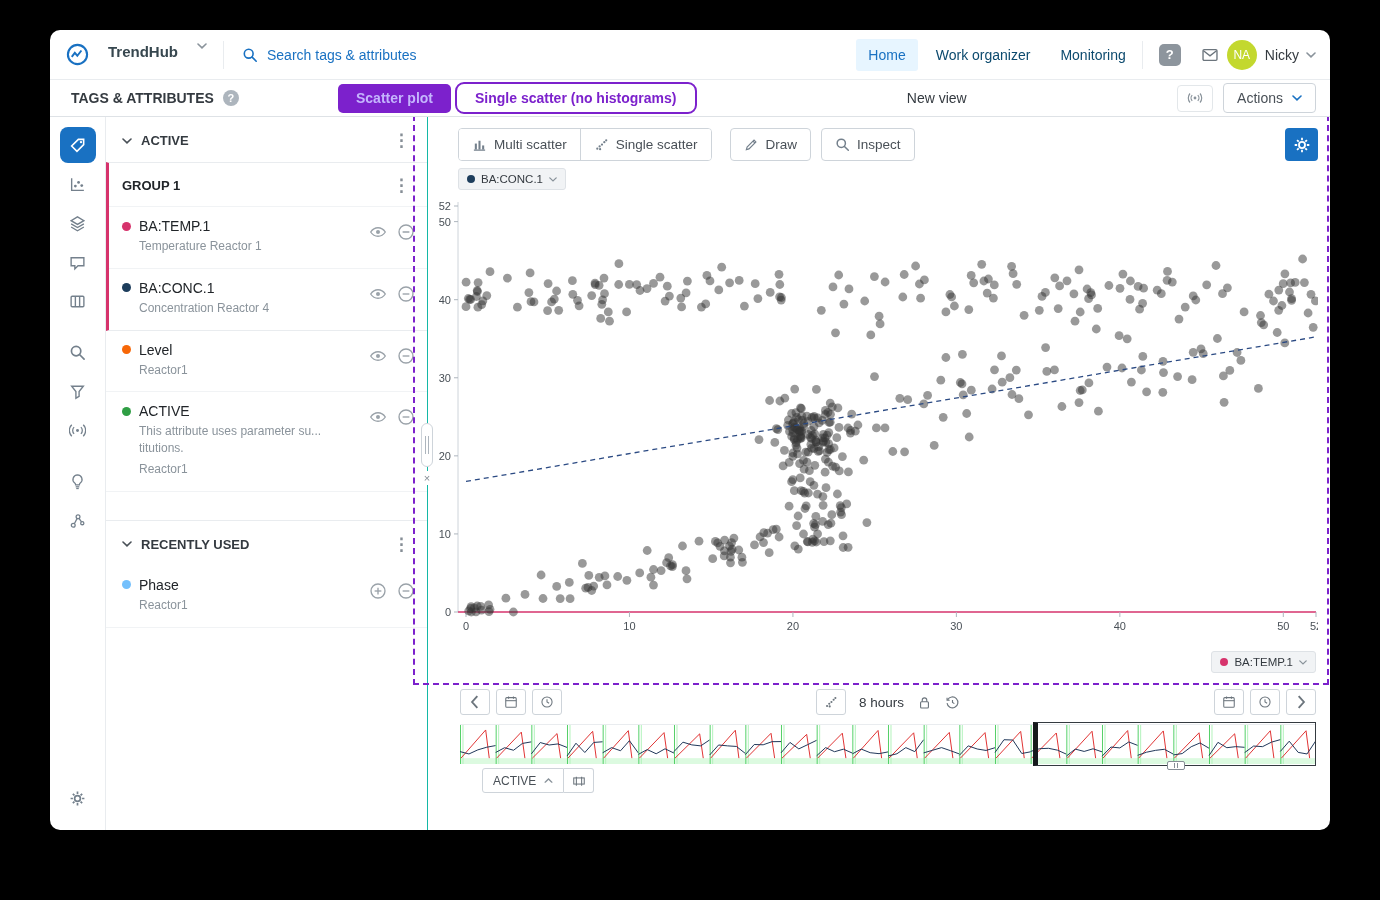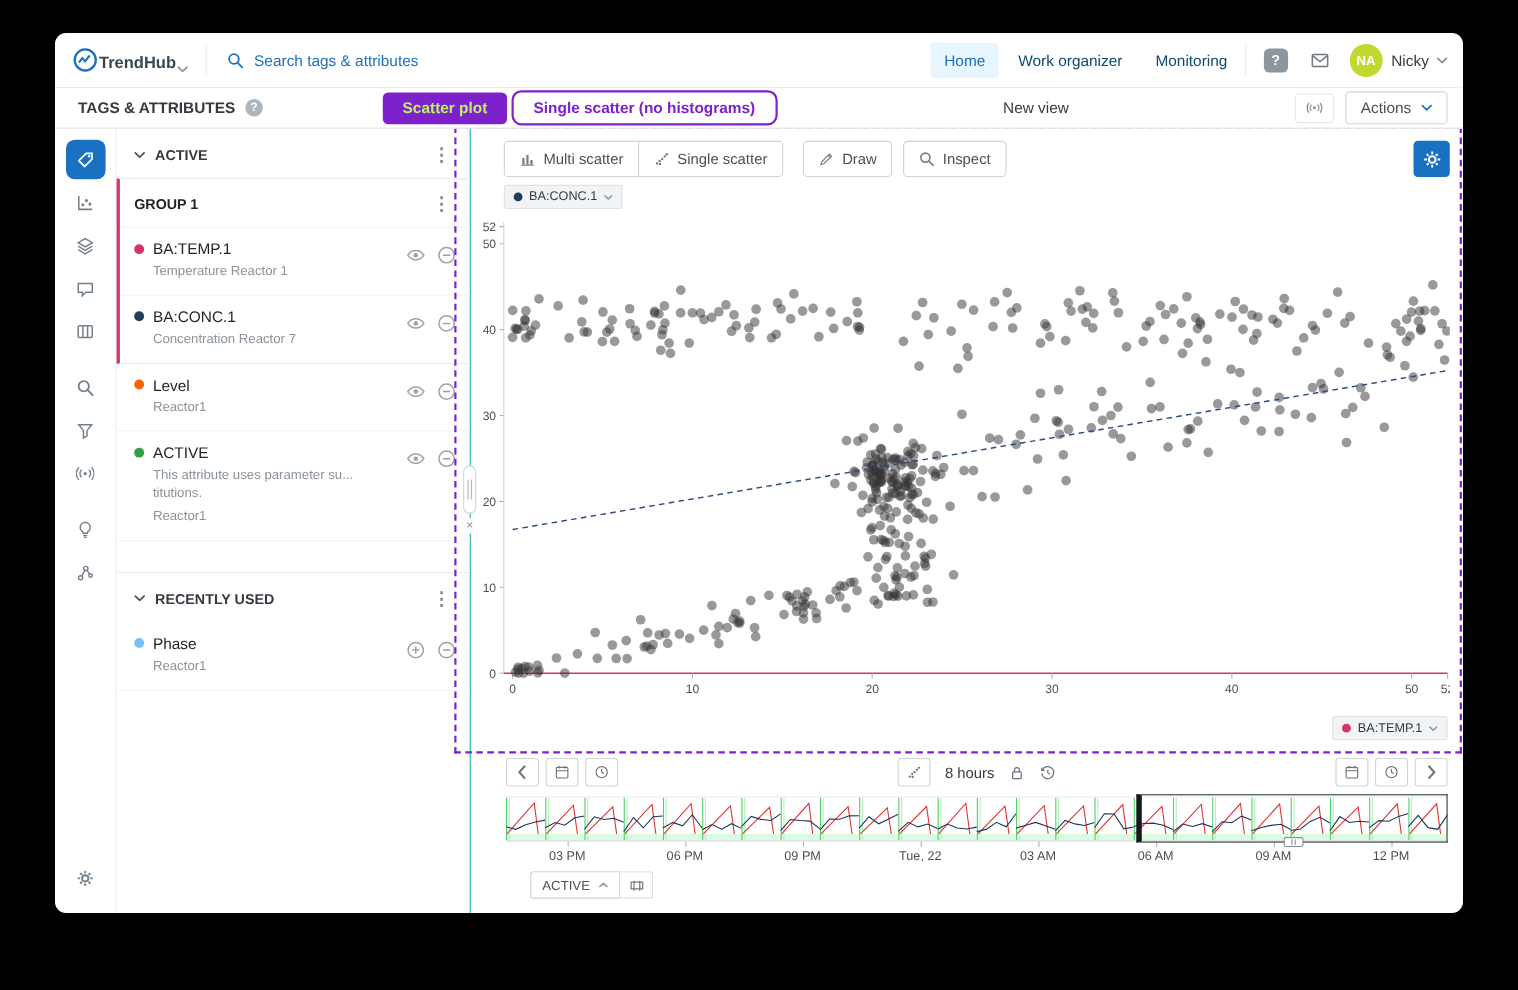--- a/index.html
+++ b/index.html
@@ -3,42 +3,42 @@
 <meta charset="utf-8">
 <style>
 :root{--purple:#7c21cc;--blue:#1971c2;--pink:#d6336c;--bluelight:#e7f5ff}
 *{box-sizing:border-box;margin:0;padding:0}
 html,body{width:1380px;height:900px}
 body{background:#000;font-family:"Liberation Sans",sans-serif;position:relative;overflow:hidden}
 svg{display:block}.ic16{width:16px;height:16px}.ic18{width:18px;height:18px}
 .app{position:absolute;left:50px;top:30px;width:1280px;height:800px;background:#fff;border-radius:10px;overflow:hidden;display:flex;flex-direction:column}
 
 .topbar{height:50px;min-height:50px;display:flex;align-items:center;border-bottom:1px solid #e9ecef;padding-right:14px}
-.brand{display:flex;align-items:flex-end;gap:1px;padding:0 12px 0 16px;cursor:pointer}
+.brand{display:flex;align-items:flex-start;gap:19px;padding:0 12px 0 16px;cursor:pointer}
 .logo{width:23px;height:23px;color:var(--blue)}
 .brand-name{font-size:15px;font-weight:bold;color:#37474f}
 .caret{width:10px;height:6px;color:#8a939b}
 .vdiv{width:1px;height:28px;background:#e9ecef;margin:0 4px}
 .search{display:flex;align-items:center;gap:9px;padding:0 14px;width:300px}
 .search .ic16{color:var(--blue)}
 .search input{border:none;outline:none;font-size:14px;color:var(--blue);width:240px;font-family:inherit;background:transparent}
 .search input::placeholder{color:var(--blue);opacity:1}
 .topnav{display:flex;align-items:center;gap:6px;margin-left:auto}
 .nav-item{font-size:14px;color:#0c4a6e;padding:8px 12px;border-radius:3px;cursor:pointer;white-space:nowrap}
 .nav-item.active{color:var(--blue);background:var(--bluelight)}
 .help-btn{width:22px;height:22px;border-radius:5px;background:#8d959d;color:#fff;font-size:13px;font-weight:bold;display:flex;align-items:center;justify-content:center;margin:0 12px;cursor:pointer}
 .icon-btn{color:#6c757d;margin:0 8px;cursor:pointer}
-.avatar{width:30px;height:30px;border-radius:50%;color:#fff;font-size:12px;font-weight:bold;display:flex;align-items:center;justify-content:center;margin:0 8px 0 10px;cursor:pointer}
+.avatar{width:30px;height:30px;border-radius:50%;color:#fff;font-size:12px;font-weight:normal;display:flex;align-items:center;justify-content:center;margin:0 8px 0 0;cursor:pointer}
 .user-name{font-size:14px;color:#343a40;margin-right:7px}
 
 .header-row{height:37px;min-height:37px;display:flex;align-items:center;border-bottom:1px solid #dee2e6;background:#fff;position:relative;z-index:6}
 .panel-title-wrap{width:264px;padding-left:21px;display:flex;align-items:center;gap:9px;font-size:14px;font-weight:bold;color:#343a40}
 .q-circle{width:16px;height:16px;border-radius:50%;background:#adb5bd;color:#fff;font-size:11px;display:flex;align-items:center;justify-content:center;font-weight:bold;cursor:pointer}
 .tab{height:29px;display:flex;align-items:center;padding:0 18px;font-size:14px;font-weight:bold;border-radius:5px;cursor:pointer;white-space:nowrap}
-.tab-active{background:var(--purple);color:#bef264;margin-left:34px}
+.tab-active{background:var(--purple);color:#c4b5fd;margin-left:24px}
 .tab-outline{border:2px solid var(--purple);color:var(--purple);margin-left:4px;border-radius:9px;background:#fff;height:32px}
 .view-title-wrap{flex:1;text-align:center;font-size:14px;color:#343a40}
 .hdr-right{display:flex;align-items:center;gap:10px;padding-right:14px}
 .sq-btn{width:36px;height:27px;border:1px solid #e3e7ea;border-radius:4px;display:flex;align-items:center;justify-content:center;color:#8a939b;cursor:pointer}
 .actions-btn{height:30px;border:1px solid #ced4da;border-radius:4px;display:flex;align-items:center;gap:9px;padding:0 13px;font-size:14px;color:#495057;cursor:pointer}
 .actions-btn .caret{color:var(--blue)}
 
 .content-row{flex:1;display:flex;min-height:0;position:relative}
 .rail{width:56px;border-right:1px solid #e9ecef;display:flex;flex-direction:column;align-items:center;padding:10px 0 14px}
 .rail-btn{width:36px;height:36px;border-radius:8px;display:flex;align-items:center;justify-content:center;color:#74808c;cursor:pointer;margin-bottom:3px}
@@ -396,21 +396,21 @@
                 <use href="#i-minuscirc"></use>
               </svg>
           </div>
         </div>
         <div class="tag-row">
           <div class="trow-main">
             <div class="tag-name">
                 <span class="dot" style="background: rgb(29, 61, 92);"></span>
                 <span>BA:CONC.1</span>
               </div>
-            <div class="tag-desc">Concentration Reactor 7</div>
+            <div class="tag-desc">Concentration Reactor 4</div>
           </div>
           <div class="trow-acts">
             <svg class="ic18">
                 <use href="#i-eye"></use>
               </svg>
             <svg class="ic18">
                 <use href="#i-minuscirc"></use>
               </svg>
           </div>
         </div>
@@ -1211,38 +1211,20 @@
             <path d="M825.2 34 L850.0 5.9 L853.6 34" stroke="#e03131" fill="none" stroke-width="1"></path>
             <path d="M824.2 27.1 L833.1 16.6 L842.1 28.1 L851.0 29.7 L860.0 15.9" stroke="#1d3557" fill="none" stroke-width="1"></path>
           </svg>
         <div class="strip-sel" id="strip-sel" style="left: 66.9%; width: 33.1%;">
           <div class="sel-handle">
               <i></i>
               <i></i>
             </div>
         </div>
       </div>
-      <div class="time-axis" id="time-axis">
-          <div class="time-tick" style="left: 6.5%;"></div>
-          <div class="time-label" style="left: 6.5%;">03 PM</div>
-          <div class="time-tick" style="left: 19%;"></div>
-          <div class="time-label" style="left: 19%;">06 PM</div>
-          <div class="time-tick" style="left: 31.5%;"></div>
-          <div class="time-label" style="left: 31.5%;">09 PM</div>
-          <div class="time-tick" style="left: 44%;"></div>
-          <div class="time-label" style="left: 44%;">Tue, 22</div>
-          <div class="time-tick" style="left: 56.5%;"></div>
-          <div class="time-label" style="left: 56.5%;">03 AM</div>
-          <div class="time-tick" style="left: 69%;"></div>
-          <div class="time-label" style="left: 69%;">06 AM</div>
-          <div class="time-tick" style="left: 81.5%;"></div>
-          <div class="time-label" style="left: 81.5%;">09 AM</div>
-          <div class="time-tick" style="left: 94%;"></div>
-          <div class="time-label" style="left: 94%;">12 PM</div>
-        </div>
 
       <div class="range-row">
         <div class="custom-group">
           <div class="custom-btn">
             <span>ACTIVE</span>
             <svg class="caret">
                 <use href="#i-caret"></use>
               </svg>
           </div>
           <div class="custom-icon-btn">

